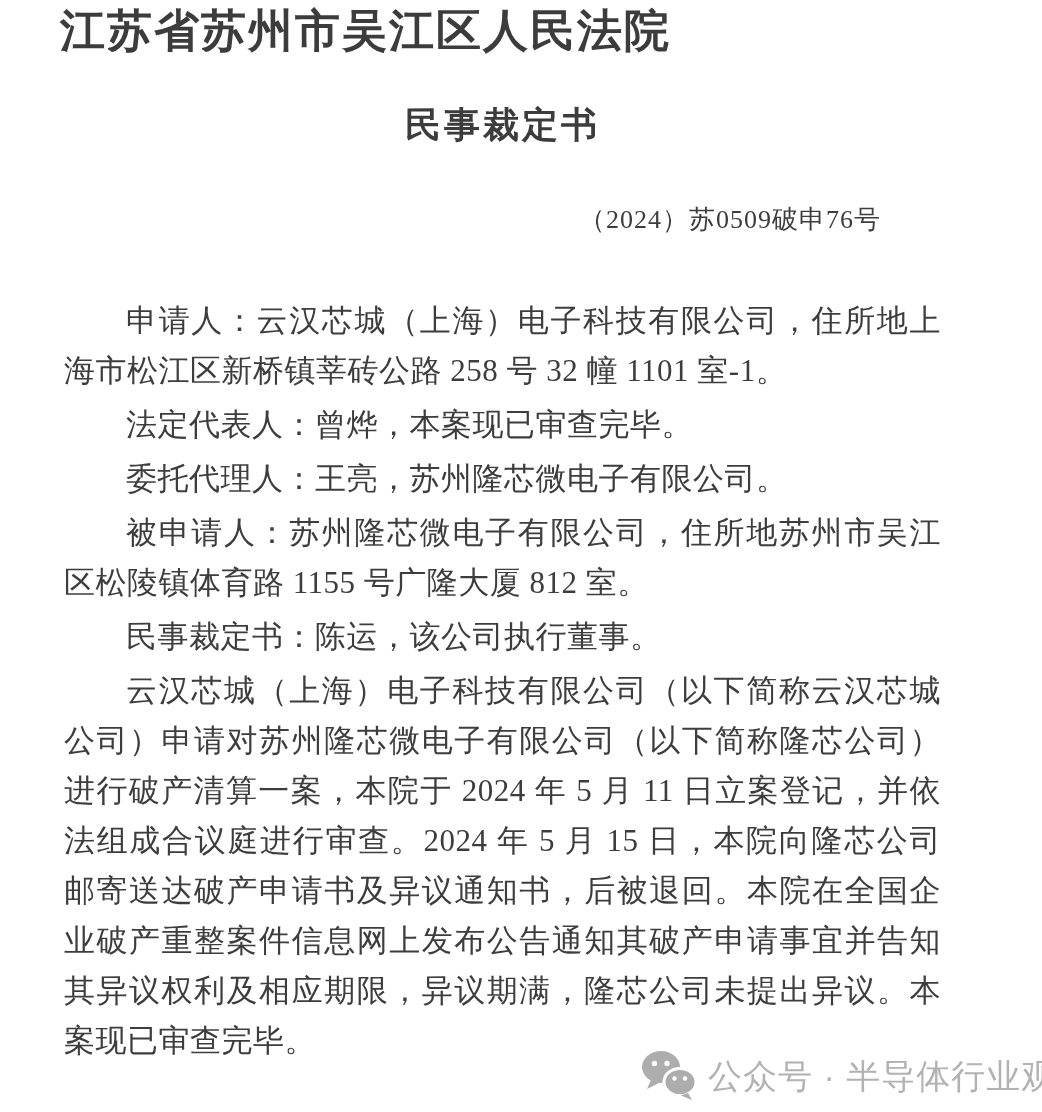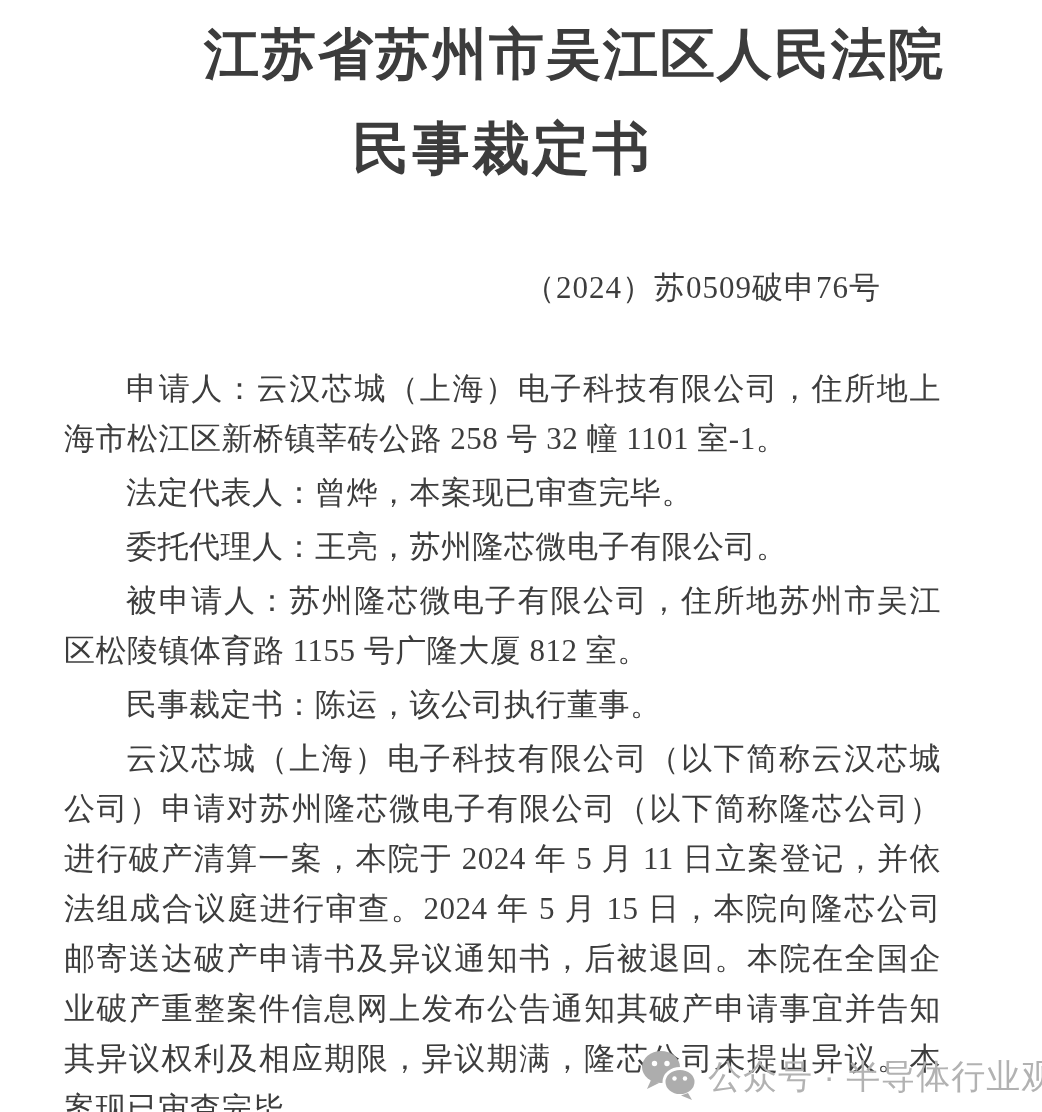--- a/index.html
+++ b/index.html
@@ -12,42 +12,41 @@
     height: 1112px;
     position: relative;
     overflow: hidden;
     font-family: "Liberation Serif", "DejaVu Serif", serif;
     color: #3d3d3d;
   }
   .page {
     padding: 0 97px 0 60px; 
   }
   .court-name {
-    margin-top: 24px;
-    text-align: right;
-    font-size: 55px;
+    text-align: left;
+    font-size: 45px;
     line-height: 62px;
     font-weight: bold;
     letter-spacing: 2px;
     color: #3c3c3c;
   }
   .doc-type {
     margin-top: 32px;
     text-align: center;
-    font-size: 57px;
+    font-size: 36px;
     line-height: 62px;
     font-weight: bold;
     letter-spacing: 3px;
     color: #3c3c3c;
   }
   .case-number {
-    margin-top: 88px;
+    margin-top: 44px;
     text-align: right;
     padding-right: 64px;
-    font-size: 31px;
+    font-size: 26px;
     line-height: 40px;
     letter-spacing: 1px;
   }
   .doc-body {
     margin-top: 56px;
     font-size: 31px;
     line-height: 50px;
     letter-spacing: 0.5px;
     text-align: justify;
     text-justify: inter-ideograph;

